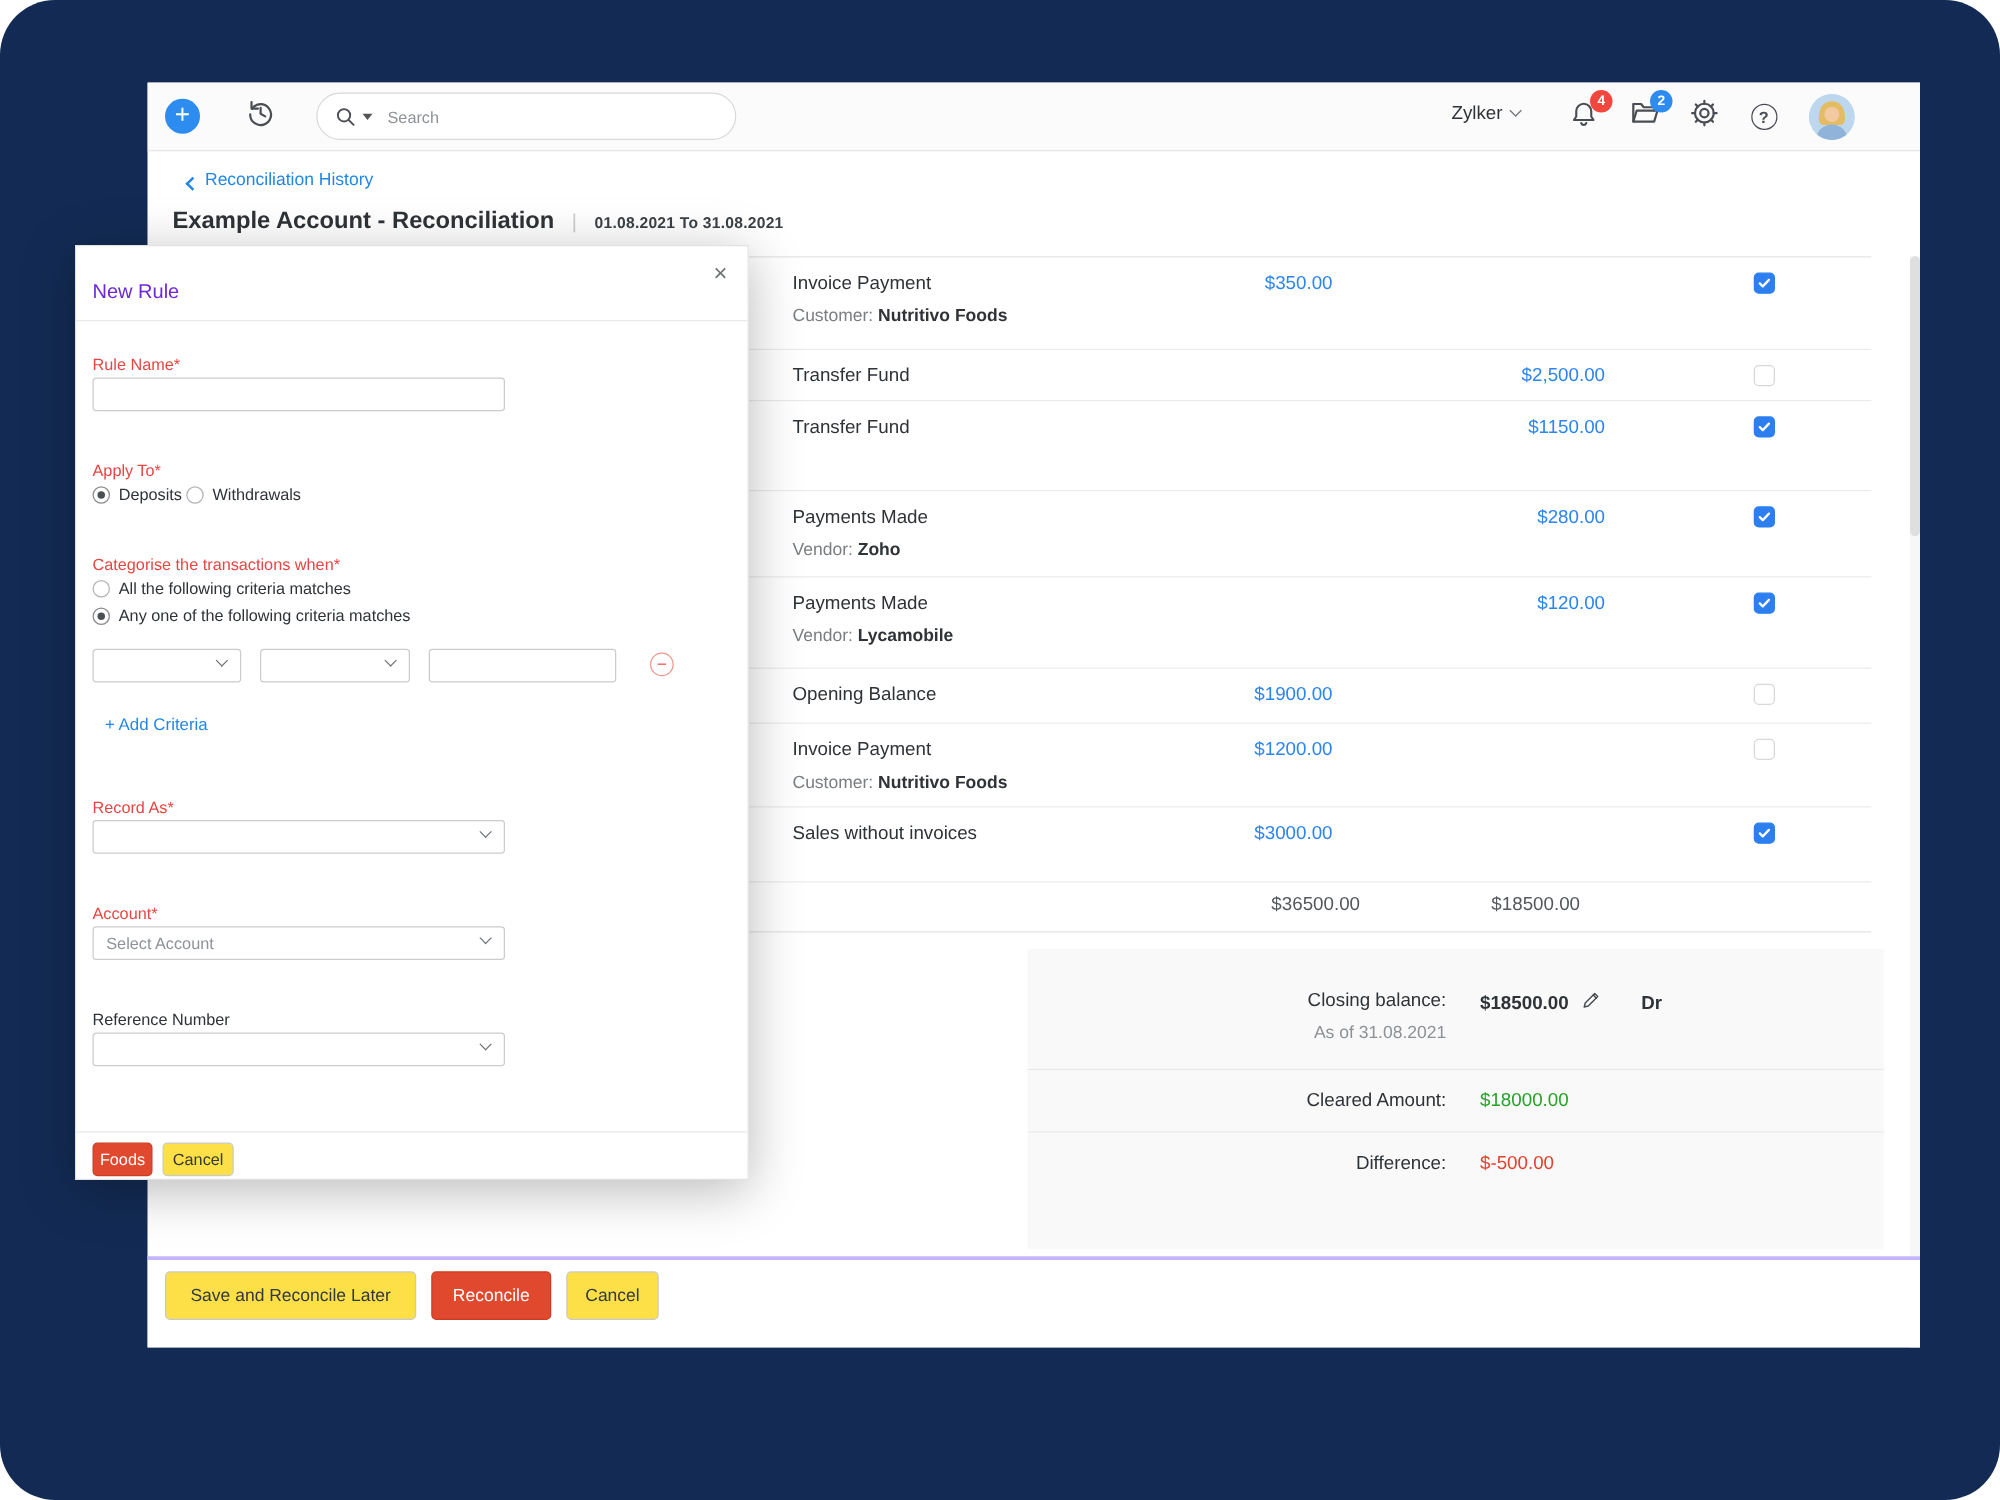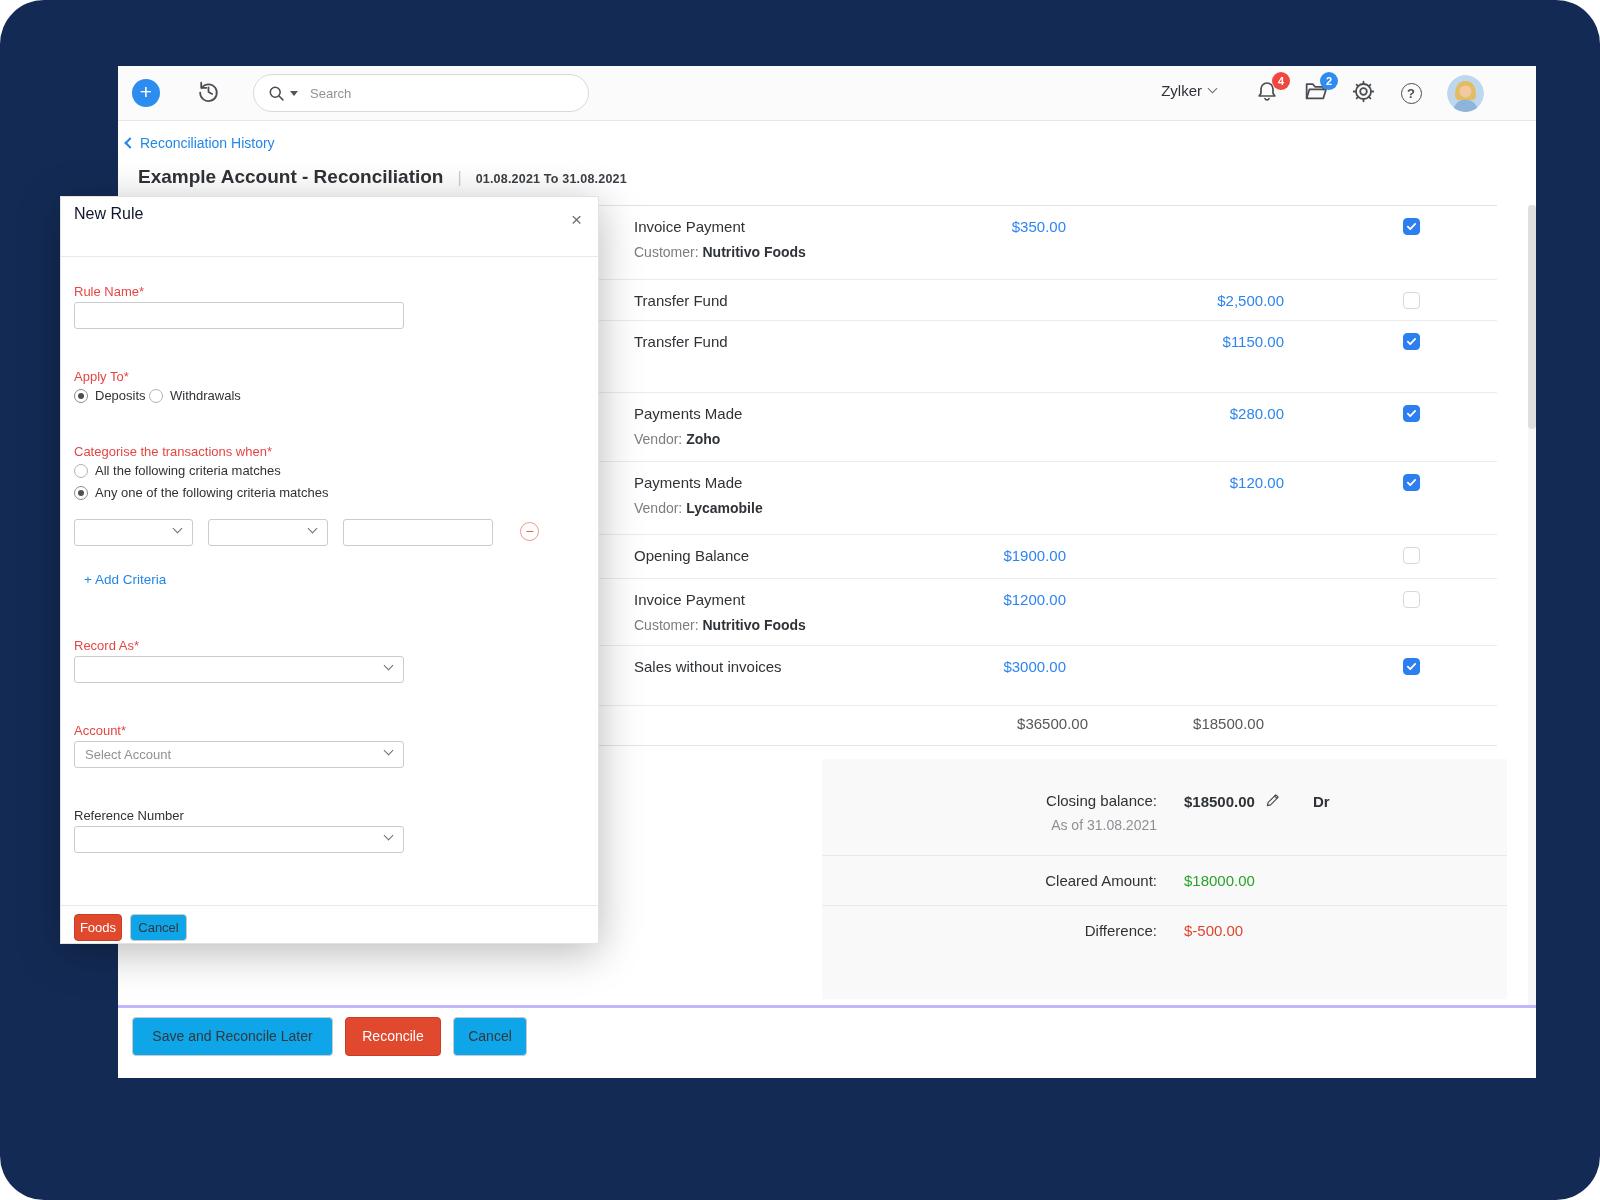--- a/index.html
+++ b/index.html
@@ -34,21 +34,21 @@
   .help-btn{right:111px;}
   .badge{position:absolute;top:-7px;right:-9px;min-width:18px;height:18px;border-radius:9px;color:#fff;
     font-size:11px;font-weight:bold;line-height:18px;text-align:center;padding:0 4px;}
   .badge.red{background:#f0483e;}
   .badge.blue{background:#2e8cf0;}
   .help-circle{width:21px;height:21px;border:1.7px solid #4a4d52;border-radius:50%;color:#4a4d52;
     font-size:13px;font-weight:bold;display:flex;align-items:center;justify-content:center;}
   .avatar{position:absolute;right:52px;top:9px;width:37px;height:37px;border-radius:50%;overflow:hidden;cursor:pointer;}
 
   
-  .breadcrumb{position:absolute;left:8px;top:69px;color:var(--link_blue);font-size:14px;cursor:pointer;display:flex;align-items:center;gap:6px;}
+  .breadcrumb{position:absolute;left:32px;top:69px;color:var(--link_blue);font-size:14px;cursor:pointer;display:flex;align-items:flex-end;gap:6px;}
   .bc-chev{display:inline-block;width:8px;height:8px;border-left:2px solid var(--link_blue);border-bottom:2px solid var(--link_blue);transform:rotate(45deg);}
   .titlebar{position:absolute;left:20px;top:100px;display:flex;align-items:baseline;gap:14px;white-space:nowrap;}
   .page-title{font-size:19px;font-weight:bold;color:#2f3337;}
   .title-sep{color:#ccc;font-size:16px;}
   .date-range{font-size:12.5px;font-weight:bold;color:#3c4146;letter-spacing:.2px;}
 
   
   .table{position:absolute;left:481px;top:139px;width:898px;border-top:1px solid #e3e3e3;}
   .trow{position:relative;border-bottom:1px solid var(--border);padding:12px 0 0 35px;}
   .trow-title{font-size:15px;color:#2f3337;}
@@ -84,31 +84,31 @@
   .r3 .sum-label{top:16px;}
   .r3 .sum-val{top:16px;color:var(--diff_red);}
 
   
   .scroll-track{position:absolute;right:0;top:139px;width:8px;height:873px;background:#f7f7f7;}
   .scroll-thumb{position:absolute;right:0;top:0;width:8px;height:224px;background:#dfdfdf;border-radius:4px;cursor:pointer;}
 
   
   .footer{position:absolute;left:0;top:939px;width:100%;height:73px;background:#fff;border-top:3px solid #c4b5fd;}
   .btn{display:inline-block;border-radius:4px;font-size:14px;text-align:center;cursor:pointer;}
-  .btn-gray{background:#0ea5e9;border:1px solid #c9c9c9;color:#33383d;}
+  .btn-gray{background:#fde047;border:1px solid #c9c9c9;color:#33383d;}
   .btn-red{background:var(--button_red);border:1px solid #c93d22;color:#fff;}
   .f-save{position:absolute;left:14px;top:9px;width:201px;height:39px;line-height:37px;}
   .f-reconcile{position:absolute;left:227px;top:9px;width:96px;height:39px;line-height:37px;}
   .f-cancel{position:absolute;left:335px;top:9px;width:74px;height:39px;line-height:37px;}
 
   
   .modal{position:absolute;left:60px;top:196px;width:539px;height:748px;background:#fff;z-index:10;
     box-shadow:0 8px 40px rgba(0,0,0,.28);border:1px solid #e2e2e2;}
   .m-header{position:relative;height:60px;border-bottom:1px solid #e9e9e9;}
-  .m-title{position:absolute;left:13px;top:8px;font-size:16px;color:#0f172a;}
+  .m-title{position:absolute;left:13px;top:28px;font-size:16px;color:#6d28d9;}
   .m-close{position:absolute;right:16px;top:13px;font-size:19px;color:#6e7277;cursor:pointer;line-height:1;}
   .m-label{position:absolute;font-size:13px;color:var(--accent_red);}
   .m-label.plain{color:#2f3337;}
   .m-input{position:absolute;height:27px;border:1px solid #ccc;border-radius:3px;background:#fff;cursor:text;}
   .m-select{position:absolute;height:27px;border:1px solid #ccc;border-radius:3px;background:#fff;cursor:pointer;
     display:flex;align-items:center;padding:0 10px;font-size:13px;color:#8e9297;}
   .m-select .chev{position:absolute;right:11px;top:9px;}
   .radio-row{position:absolute;font-size:13px;color:#2f3337;display:flex;align-items:center;gap:7px;cursor:pointer;}
   .radio{width:14px;height:14px;border:1px solid #b3b3b3;border-radius:50%;background:#fff;position:relative;flex:0 0 auto;}
   .radio.sel{border-color:#8a8a8a;}

